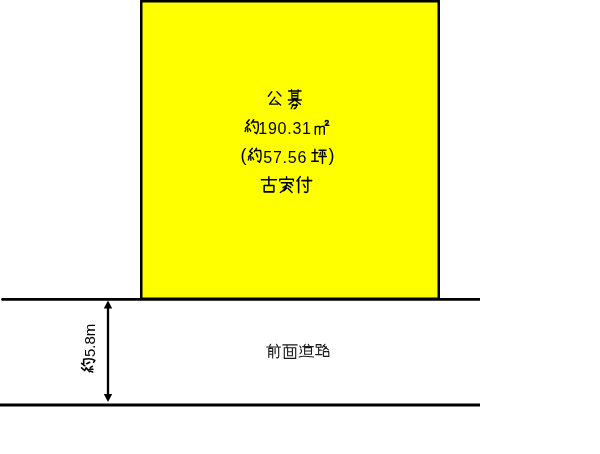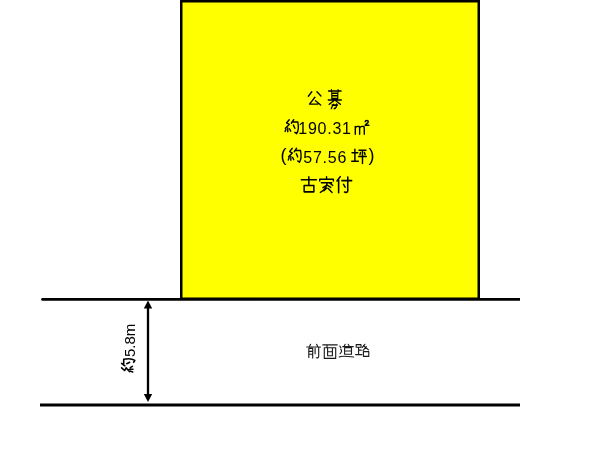--- a/index.html
+++ b/index.html
@@ -1,17 +1,17 @@
 <!DOCTYPE html>
 <html><head>
 <meta charset="utf-8">
 <style>
   html,body{margin:0;padding:0;background:#ffffff;}
   #canvas{position:relative;width:480px;height:454px;background:#ffffff;overflow:hidden;
-          font-family:"Liberation Sans", sans-serif;margin-left:40px;}
+          font-family:"Liberation Sans", sans-serif;}
 </style>
 </head>
 <body>
 <div id="canvas">
 <svg width="600" height="454" viewBox="0 0 600 454" xmlns="http://www.w3.org/2000/svg" font-family="Liberation Sans, sans-serif">
 <defs>
   <g id="k-ko">
           <path d="M30,4 L6,34 M66,4 L94,32 M52,40 L14,86 M14,86 L72,86 M56,64 L92,92"></path>
         </g>
   <g id="k-bo">

